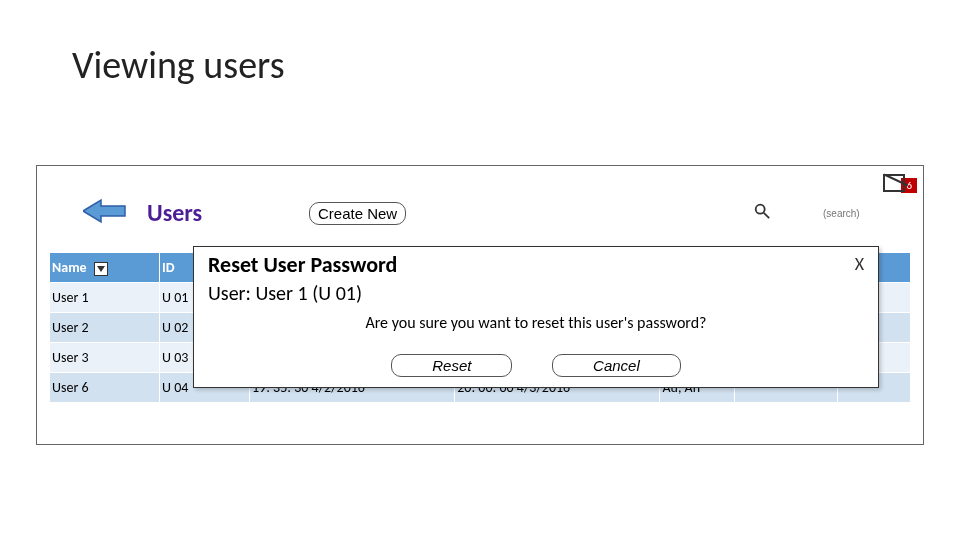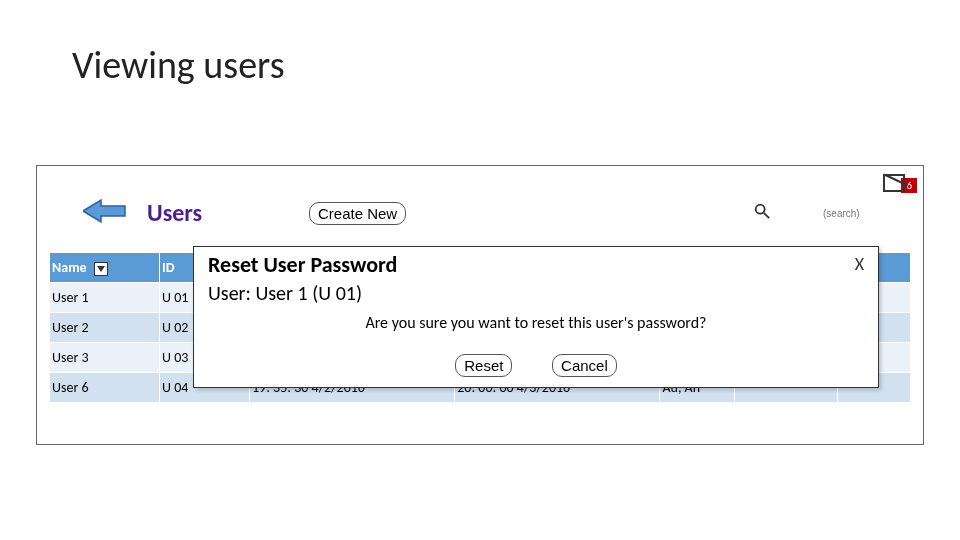--- a/index.html
+++ b/index.html
@@ -59,21 +59,21 @@
     background: #fff; border: 1px solid #333;
     box-shadow: 2px 2px 4px rgba(0,0,0,0.2);
   }
   .modal-title { position: absolute; top: 4px; left: 14px; font-size: 22px; font-weight: 600; }
   .modal-close { position: absolute; top: 6px; right: 14px; font-size: 18px; cursor: pointer; color: #333; font-weight: 400; }
   .modal-sub { position: absolute; top: 34px; left: 14px; font-size: 20px; }
   .modal-msg { position: absolute; top: 66px; left: 0; right: 0; text-align: center; font-size: 16px; }
   .modal-btns { position: absolute; bottom: 10px; left: 0; right: 0; text-align: center; }
   .modal-btns button {
     border: 1px solid #555; border-radius: 10px; background: #fff;
-    padding: 2px 8px; margin: 0 18px; font-size: 15px; cursor: pointer;
+    padding: 2px 40px; margin: 0 18px; font-size: 15px; cursor: pointer; font-style: italic;
   }
 </style>
 </head>
 <body>
 
 <div class="slide-title">Viewing users</div>
 
 <div class="panel">
 
   <div class="notif">

